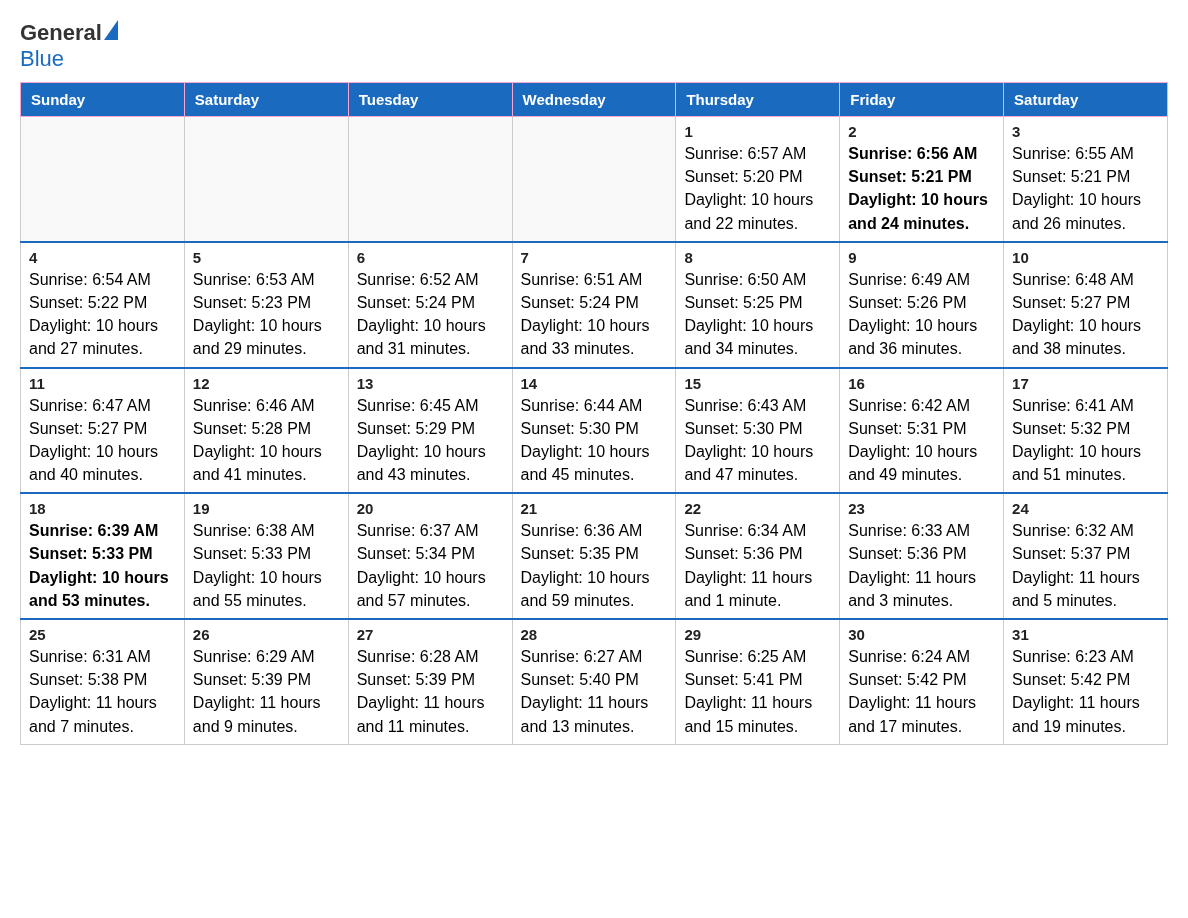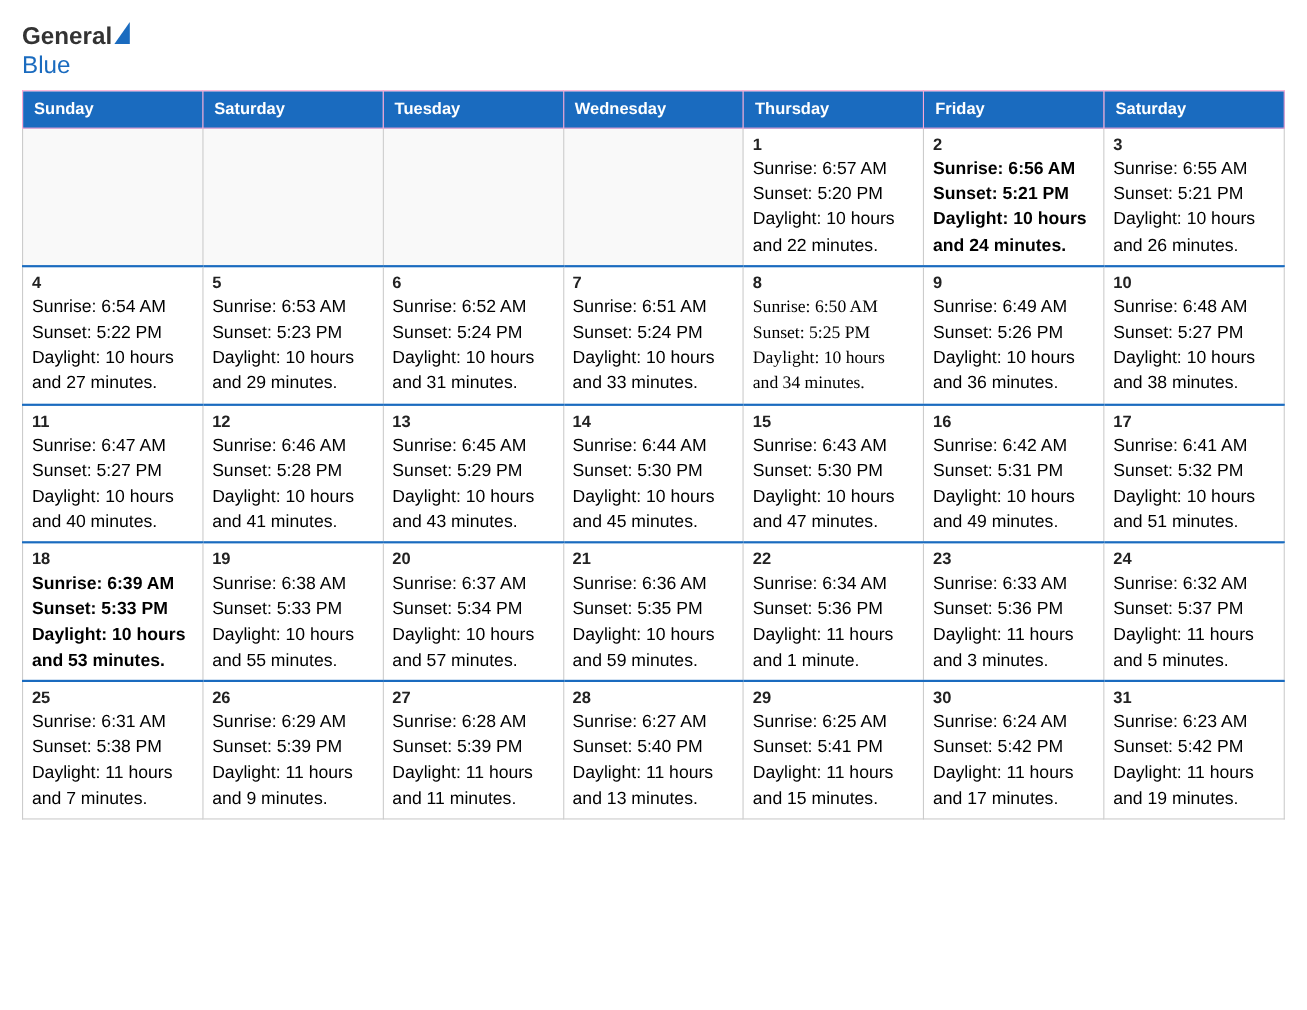--- a/index.html
+++ b/index.html
@@ -185,21 +185,21 @@
         </td>
         <td>
           <span class="day-number">7</span>
           <div class="day-info" style="white-space: pre-line;">Sunrise: 6:51 AM
 Sunset: 5:24 PM
 Daylight: 10 hours
 and 33 minutes.</div>
         </td>
         <td>
           <span class="day-number">8</span>
-          <div class="day-info" style="white-space: pre-line; font-family: Liberation Serif, serif;">Sunrise: 6:50 AM
+          <div class="day-info" style="white-space: pre-line;">Sunrise: 6:50 AM
 Sunset: 5:25 PM
 Daylight: 10 hours
 and 34 minutes.</div>
         </td>
         <td>
           <span class="day-number">9</span>
           <div class="day-info" style="white-space: pre-line;">Sunrise: 6:49 AM
 Sunset: 5:26 PM
 Daylight: 10 hours
 and 36 minutes.</div>

